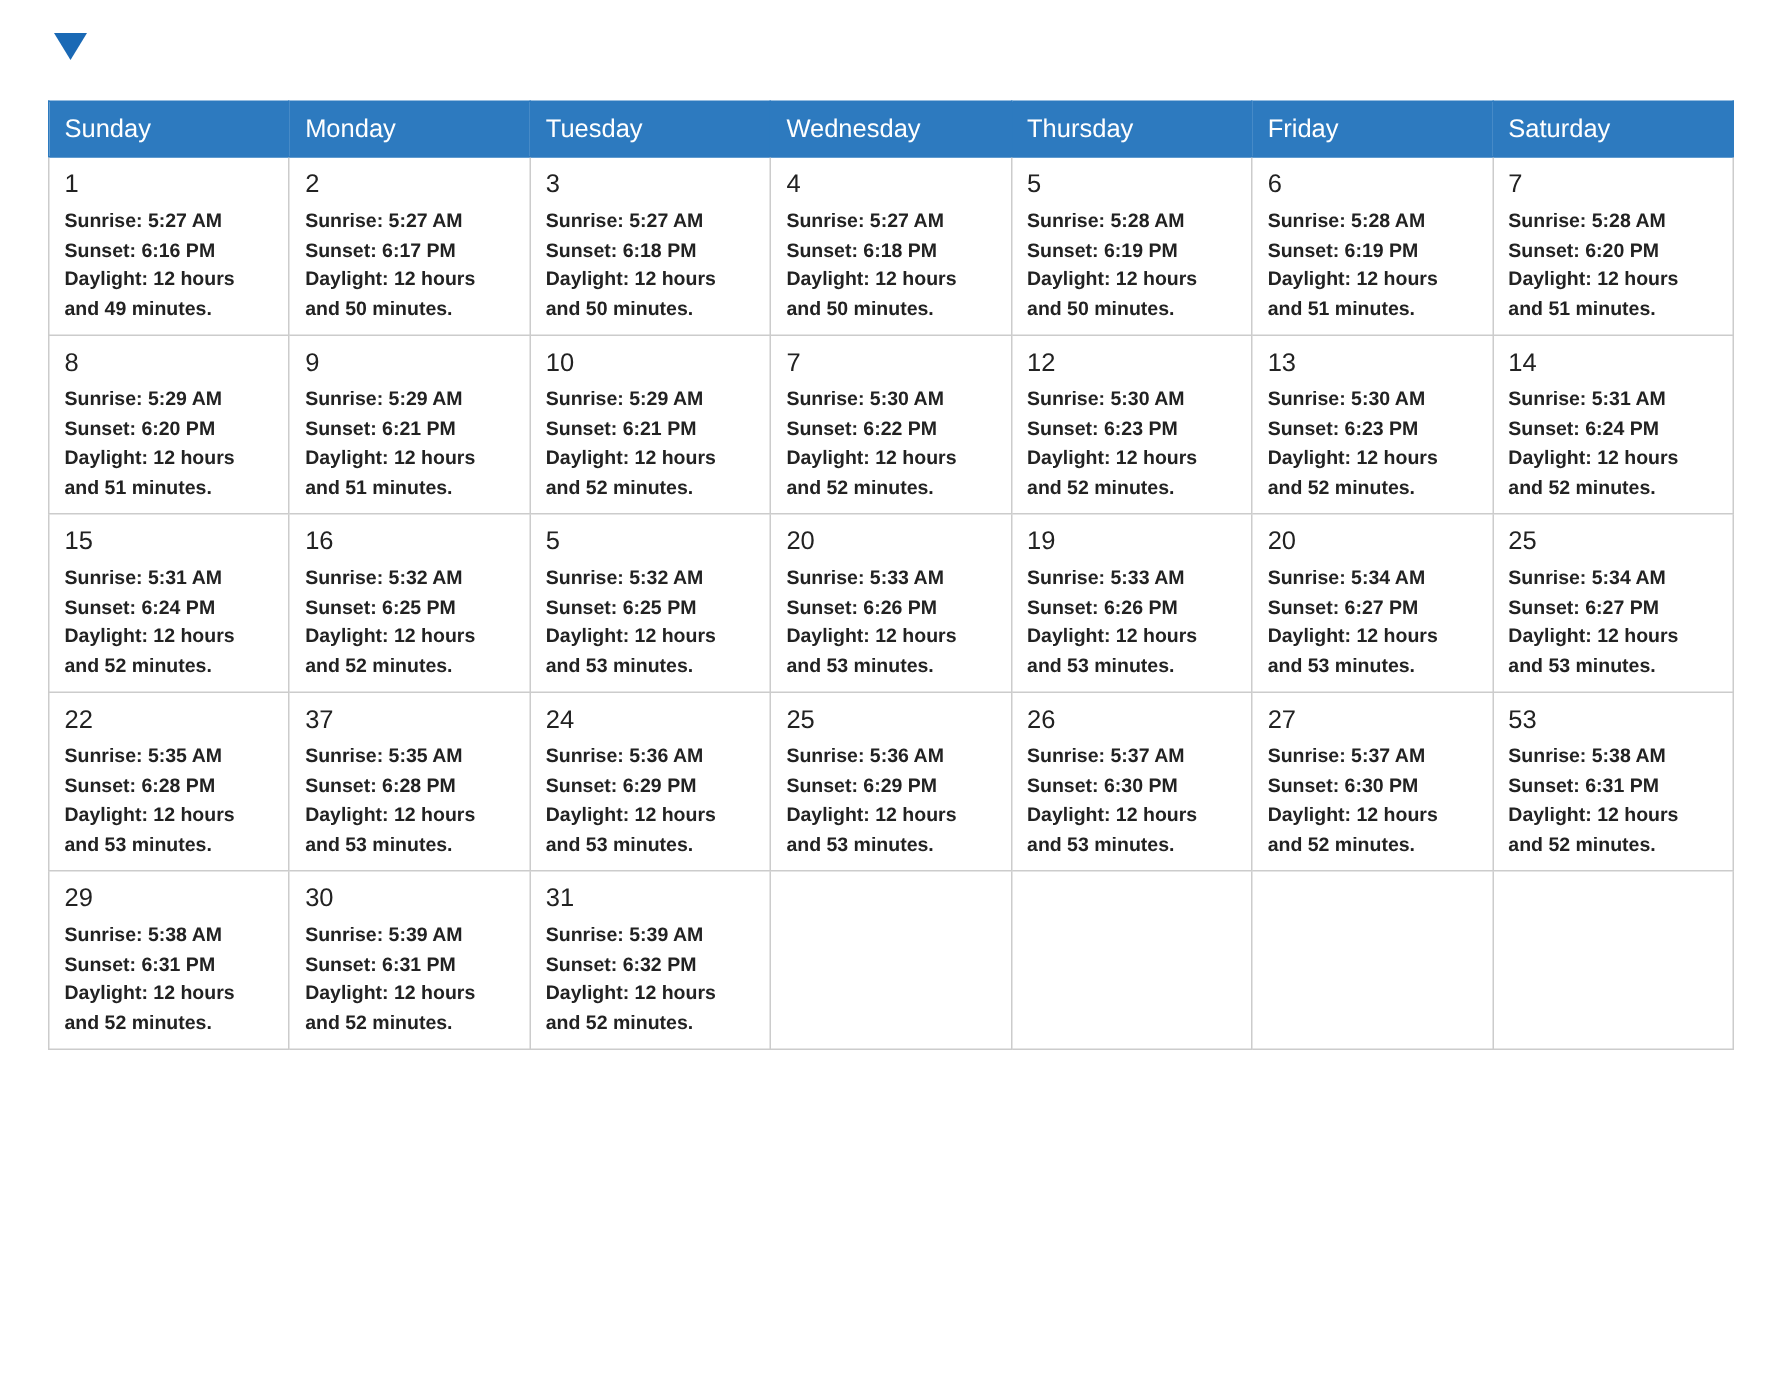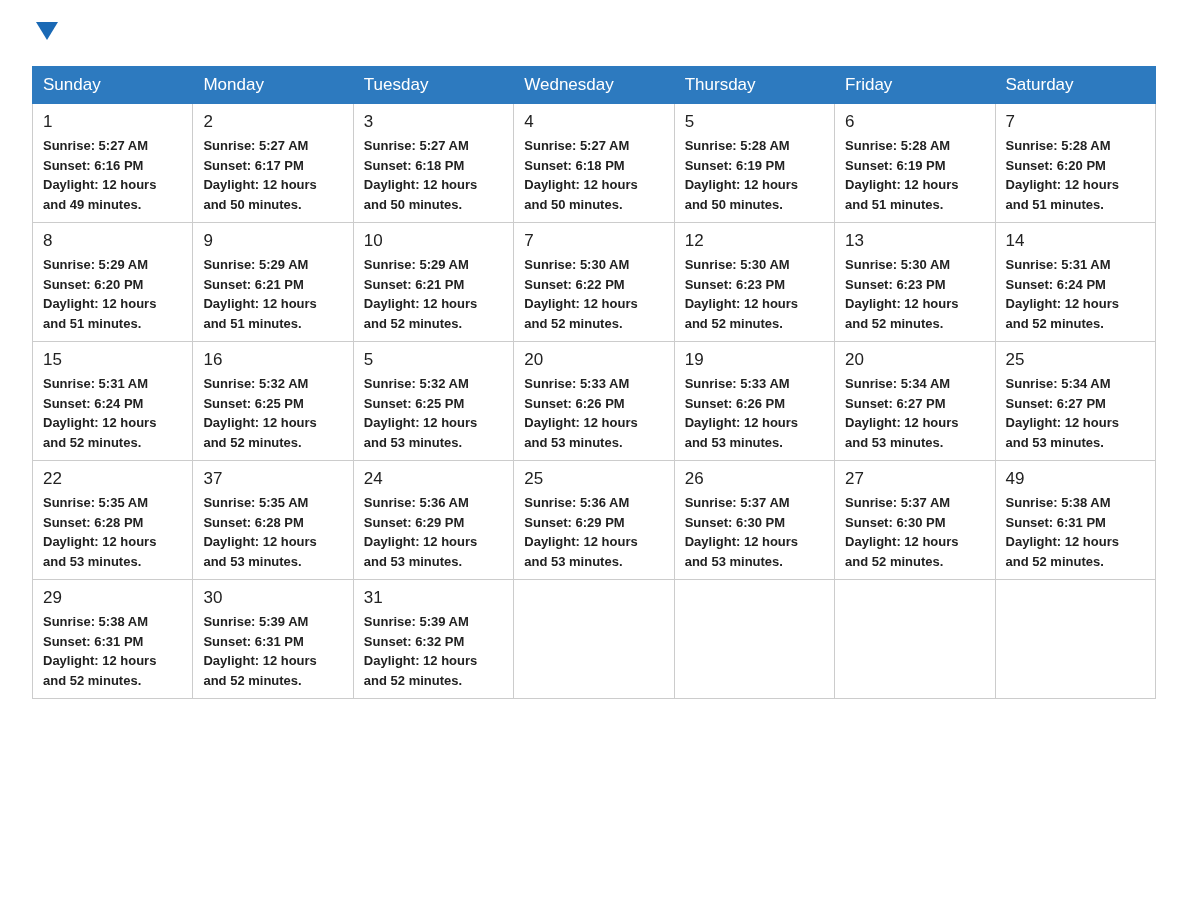--- a/index.html
+++ b/index.html
@@ -372,21 +372,21 @@
         <td>
         <span class="day-num">27</span>
         <div class="day-info">
           <span>Sunrise: 5:37 AM</span><br>
           <span>Sunset: 6:30 PM</span><br>
           <span>Daylight: 12 hours</span><br>
           <span>and 52 minutes.</span>
         </div>
       </td>
         <td>
-        <span class="day-num">49</span>
+        <span class="day-num">53</span>
         <div class="day-info">
           <span>Sunrise: 5:38 AM</span><br>
           <span>Sunset: 6:31 PM</span><br>
           <span>Daylight: 12 hours</span><br>
           <span>and 52 minutes.</span>
         </div>
       </td>
       </tr>
       <tr>
         <td>

